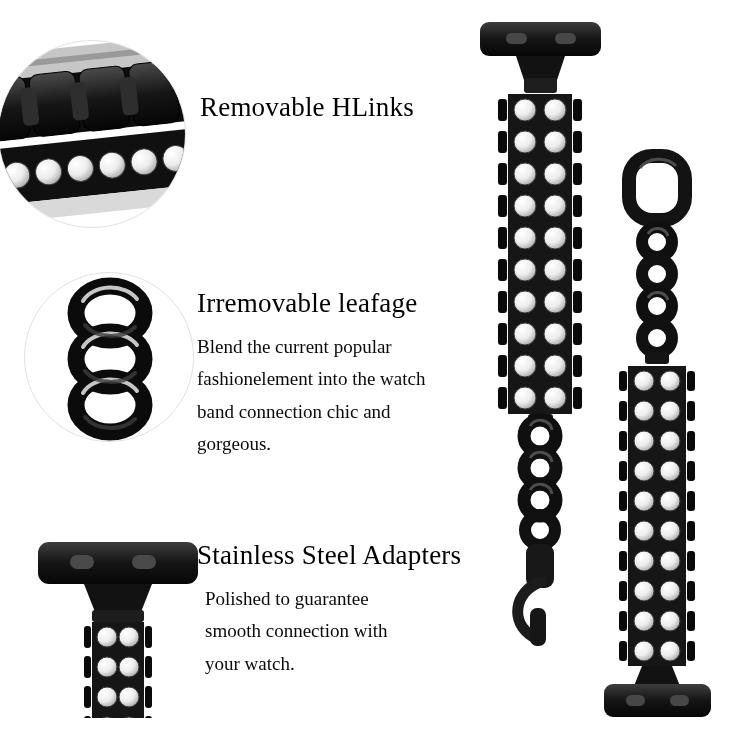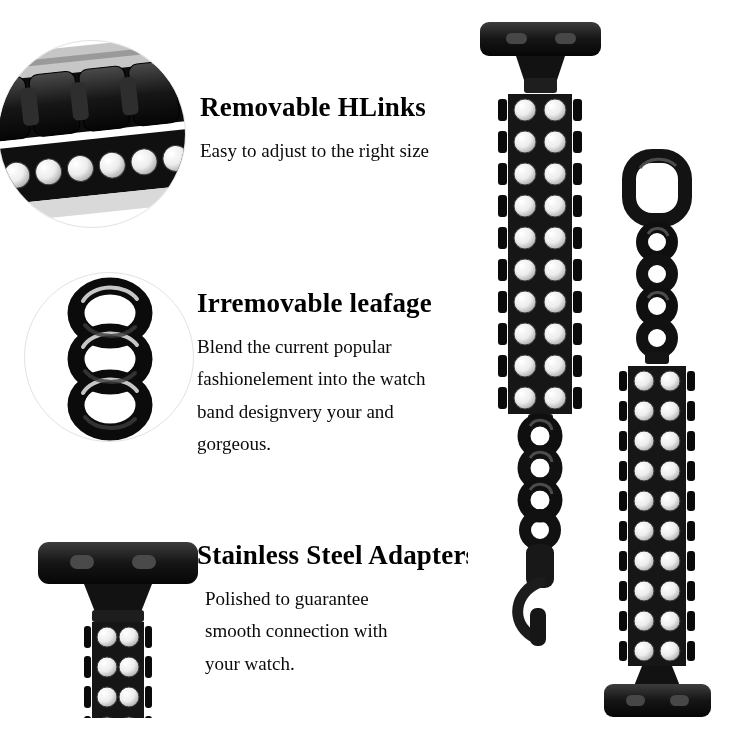--- a/index.html
+++ b/index.html
@@ -1,20 +1,20 @@
 <!DOCTYPE html>
 <html><head>
 <meta charset="utf-8">
 <style>
   * { margin:0; padding:0; box-sizing:border-box; }
   html,body { background:#ffffff; }
   body { width:750px; height:750px; font-family:"Liberation Serif", serif; color:#000; }
   .canvas { position:relative; width:750px; height:750px; background:#fff; overflow:hidden; }
   .abs { position:absolute; }
-  .feature-title { font-size:27px; font-weight:700; color:#000; letter-spacing:.2px; line-height:1.15; }
+  .feature-title { font-size:27px; font-weight:400; color:#000; letter-spacing:.2px; line-height:1.15; }
   .feature-desc { font-size:19px; color:#0a0a0a; line-height:1.7; margin-top:12px; }
   .nowrap { white-space:nowrap; }
   .callout { border-radius:50%; overflow:hidden; border:1px solid #e2e2e2; background:#fff; }
   .photo { background:#fff; }
   svg { display:block; }
 </style>
 </head>
 <body>
 
 <div class="canvas">
@@ -66,42 +66,41 @@
             <circle cx="138" cy="121" r="2.5"></circle>
             <circle cx="170" cy="121" r="2.5"></circle>
         </g>
         <rect x="-25" y="154" width="240" height="18" fill="#d9d9d9"></rect>
       </g>
     </svg>
   </div>
 
   <div class="abs" style="left:200px; top:92px; width:310px;">
     <div class="feature-title">Removable HLinks</div>
-    <div class="feature-desc nowrap">Easy to adjust to the right size</div>
   </div>
 
   <div class="abs callout" style="left:24px; top:272px; width:170px; height:170px;">
     <svg viewBox="0 0 170 170" width="170" height="170">
       <g fill="none" stroke-linecap="round">
         <ellipse cx="85" cy="40" rx="34" ry="27" stroke="#0b0b0b" stroke-width="17"></ellipse>
         <ellipse cx="85" cy="86" rx="34" ry="27" stroke="#0b0b0b" stroke-width="17"></ellipse>
         <ellipse cx="85" cy="132" rx="34" ry="27" stroke="#0b0b0b" stroke-width="17"></ellipse>
         <path d="M58 28 A 30 22 0 0 1 112 26" stroke="#e8e8e8" stroke-width="4" opacity="0.85"></path>
         <path d="M58 74 A 30 22 0 0 1 112 72" stroke="#e8e8e8" stroke-width="4" opacity="0.85"></path>
         <path d="M58 120 A 30 22 0 0 1 112 118" stroke="#e8e8e8" stroke-width="4" opacity="0.85"></path>
         <path d="M60 52 A 30 22 0 0 0 110 54" stroke="#3c3c3c" stroke-width="4" opacity="0.8"></path>
         <path d="M60 98 A 30 22 0 0 0 110 100" stroke="#3c3c3c" stroke-width="4" opacity="0.8"></path>
         <path d="M60 144 A 30 22 0 0 0 110 146" stroke="#3c3c3c" stroke-width="4" opacity="0.8"></path>
       </g>
     </svg>
   </div>
 
   <div class="abs" style="left:197px; top:288px; width:252px;">
     <div class="feature-title">Irremovable leafage</div>
-    <div class="feature-desc">Blend the current popular fashionelement into the watch band designvery your and gorgeous.</div>
+    <div class="feature-desc">Blend the current popular fashionelement into the watch band connection chic and gorgeous.</div>
   </div>
 
   <div class="abs photo" style="left:28px; top:526px; width:180px; height:196px;">
     <svg viewBox="0 0 180 196" width="180" height="196">
       <defs>
         <radialGradient id="dia4" cx="0.35" cy="0.3" r="0.85">
           <stop offset="0" stop-color="#ffffff"></stop>
             <stop offset="0.5" stop-color="#ededed"></stop>
           <stop offset="0.8" stop-color="#b9b9b9"></stop>
             <stop offset="1" stop-color="#7d7d7d"></stop>

